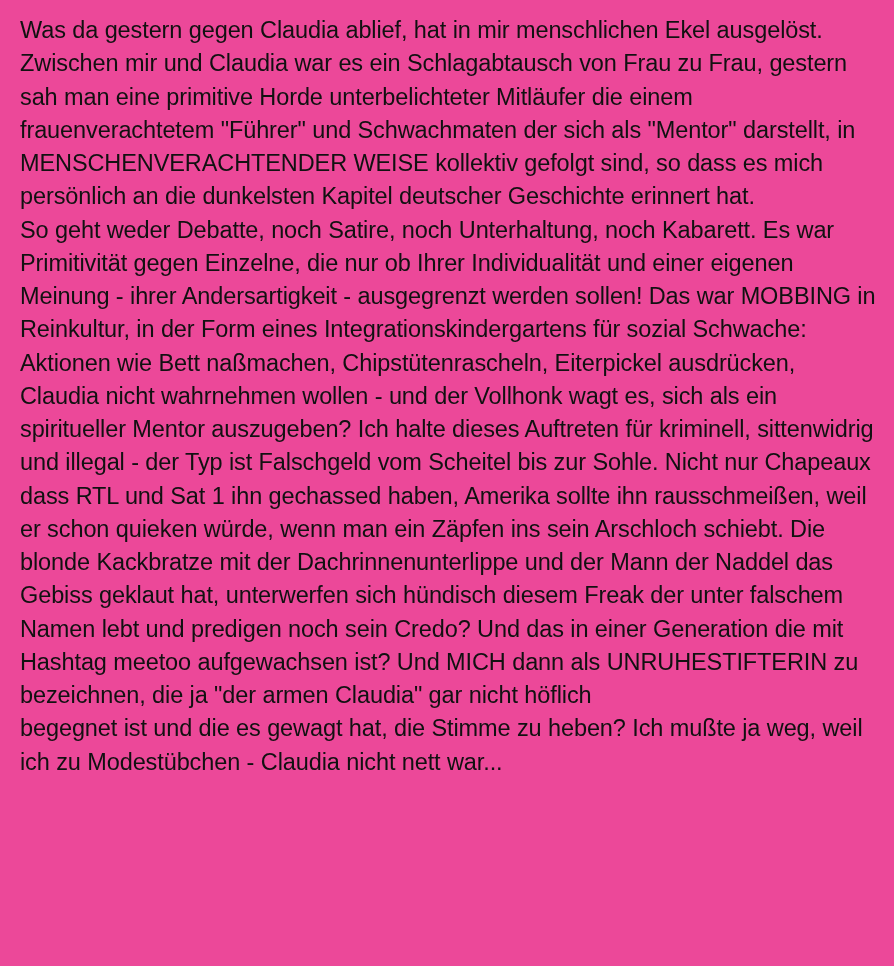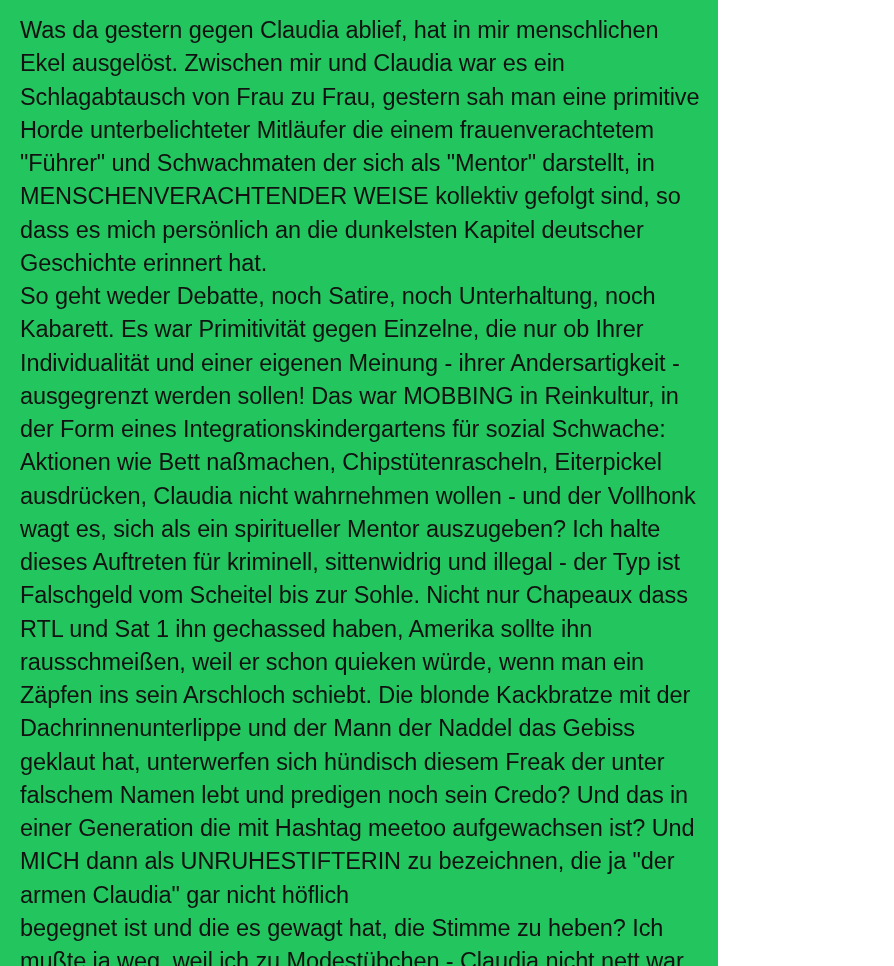--- a/index.html
+++ b/index.html
@@ -9,24 +9,24 @@
   }
   body {
     width: 894px;
     height: 966px;
     font-family: "Liberation Sans", sans-serif;
     color: #111111;
     -webkit-font-smoothing: antialiased;
   }
   .page {
     box-sizing: border-box;
-    width: 718px;
+    width: 894px;
     height: 966px;
     padding: 14px 14px 0 20px;
-    background: #22c55e;
+    background: #ec4899;
     overflow: hidden;
   }
   .post-body {
     font-size: 23.5px;
     line-height: 1.415;
     letter-spacing: -0.1px;
     color: #111111;
     white-space: pre-wrap;
     word-wrap: break-word;
     margin: 0;

